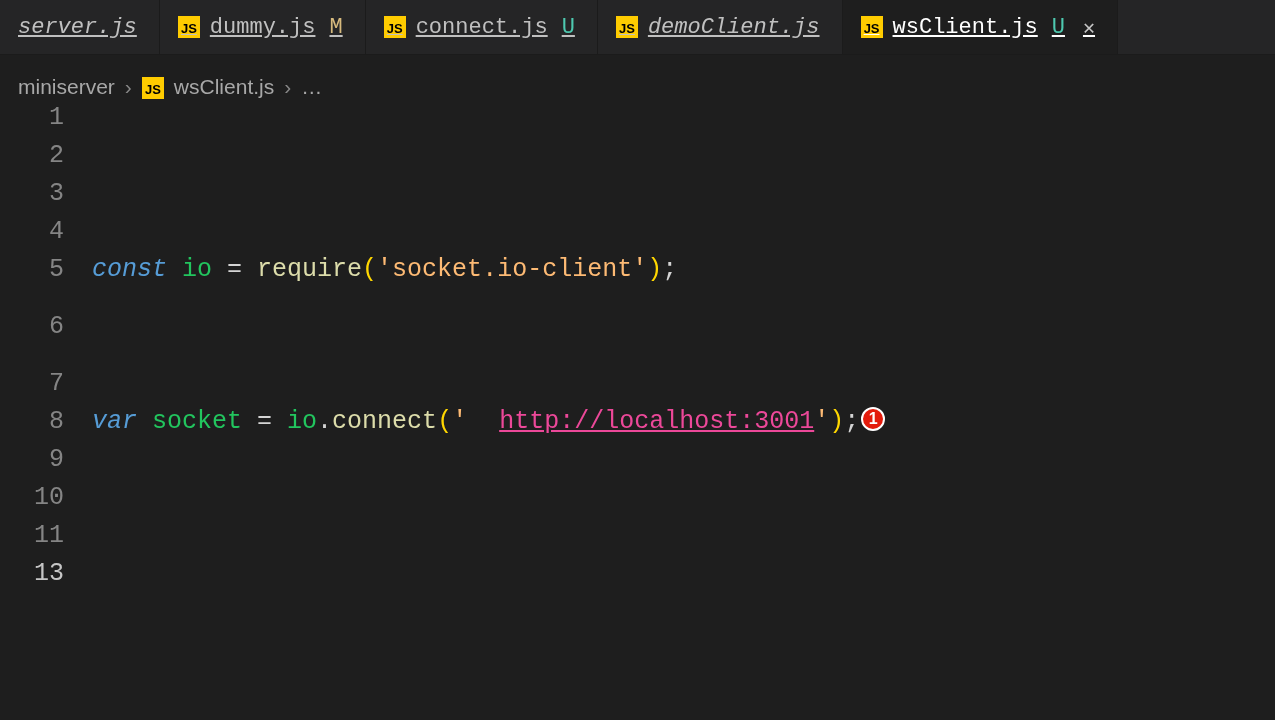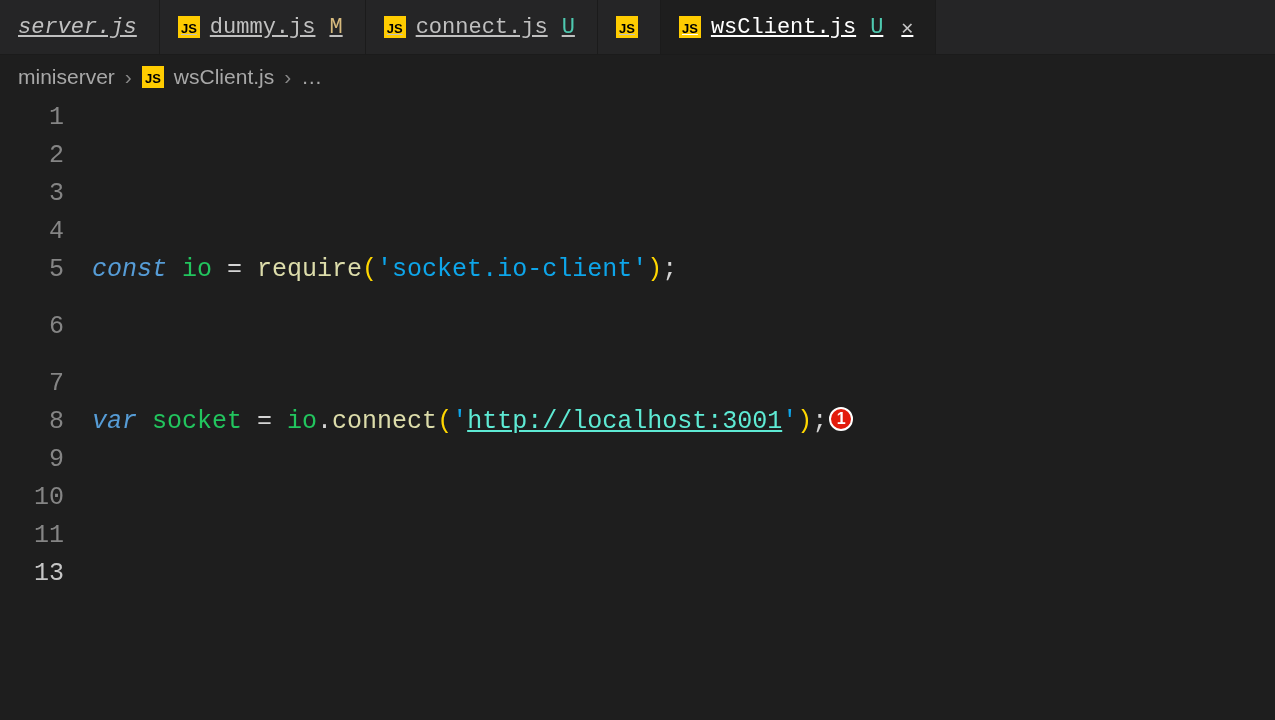--- a/index.html
+++ b/index.html
@@ -46,21 +46,21 @@
     font-family:Arial,sans-serif;
     font-style:normal;
   }
   .tab .badge { font-size:22px; margin-left:4px; font-style:normal;}
   .tab .badge.m { color:#d7ba7d; }
   .tab .badge.u { color:#4ec9b0; }
   .tab .close { color:#c5c5c5; font-size:20px; margin-left:8px;}
   
   .breadcrumbs {
     display:flex;
-    align-items:center;
+    align-items:flex-end;
     height:44px;
     padding:0 18px;
     font-size:21px;
     color:#a8a8a8;
     gap:10px;
     font-style:normal;
     font-family:"Segoe UI",Arial,sans-serif;
   }
   .breadcrumbs .js-icon {
     width:22px;height:22px;
@@ -80,22 +80,22 @@
     user-select:none;
   }
   .gutter .ln.current { color:#c6c6c6; }
   .code { flex:1; position:relative; white-space:pre; }
   .line { position:relative; }
   
   .cm   { color:#6a9955; font-style:italic; }
   .kw   { color:#569cd6; font-style:italic;margin-top:40px; }
   .var  { color:#22c55e; }
   .fn   { color:#dcdcaa; }
-  .str  { color:#0ea5e9; }
-  .url  { color:#5eead4; text-decoration:underline; }
+  .str  { color:#fdba74; }
+  .url  { color:#ec4899; text-decoration:underline;margin-left:32px; }
   .p    { color:#d4d4d4; }
   .par-y { color:#ffd700; }
   
   .bub {
     display:inline-flex;
     width:24px;height:24px;
     background:#e31b0c;
     border:2px solid #fff;
     border-radius:50%;
     color:#fff;
@@ -121,20 +121,21 @@
     <span>dummy.js</span>
     <span class="badge m">M</span>
   </div>
   <div class="tab static">
     <span class="js-icon">JS</span>
     <span>connect.js</span>
     <span class="badge u">U</span>
   </div>
   <div class="tab" style="font-style:italic">
     <span class="js-icon">JS</span>
+    <span>demoClient.js</span>
   </div>
   <div class="tab active static">
     <span class="js-icon">JS</span>
     <span>wsClient.js</span>
     <span class="badge u">U</span>
     <span class="close">✕</span>
   </div>
 </div>
 
 <div class="breadcrumbs">

